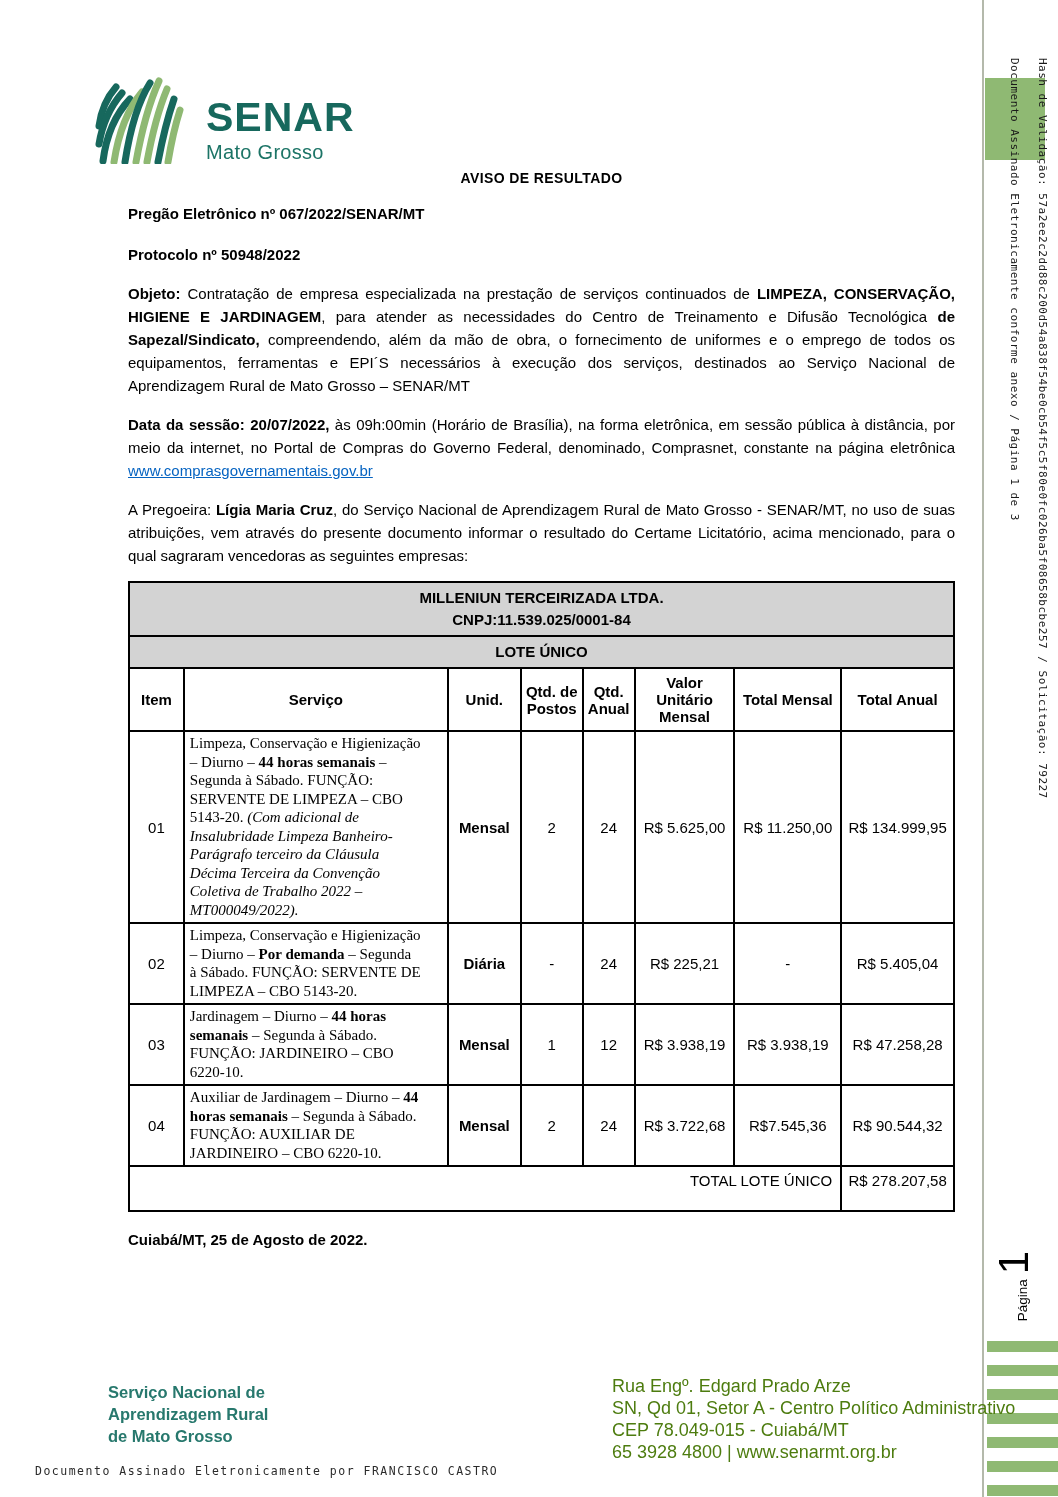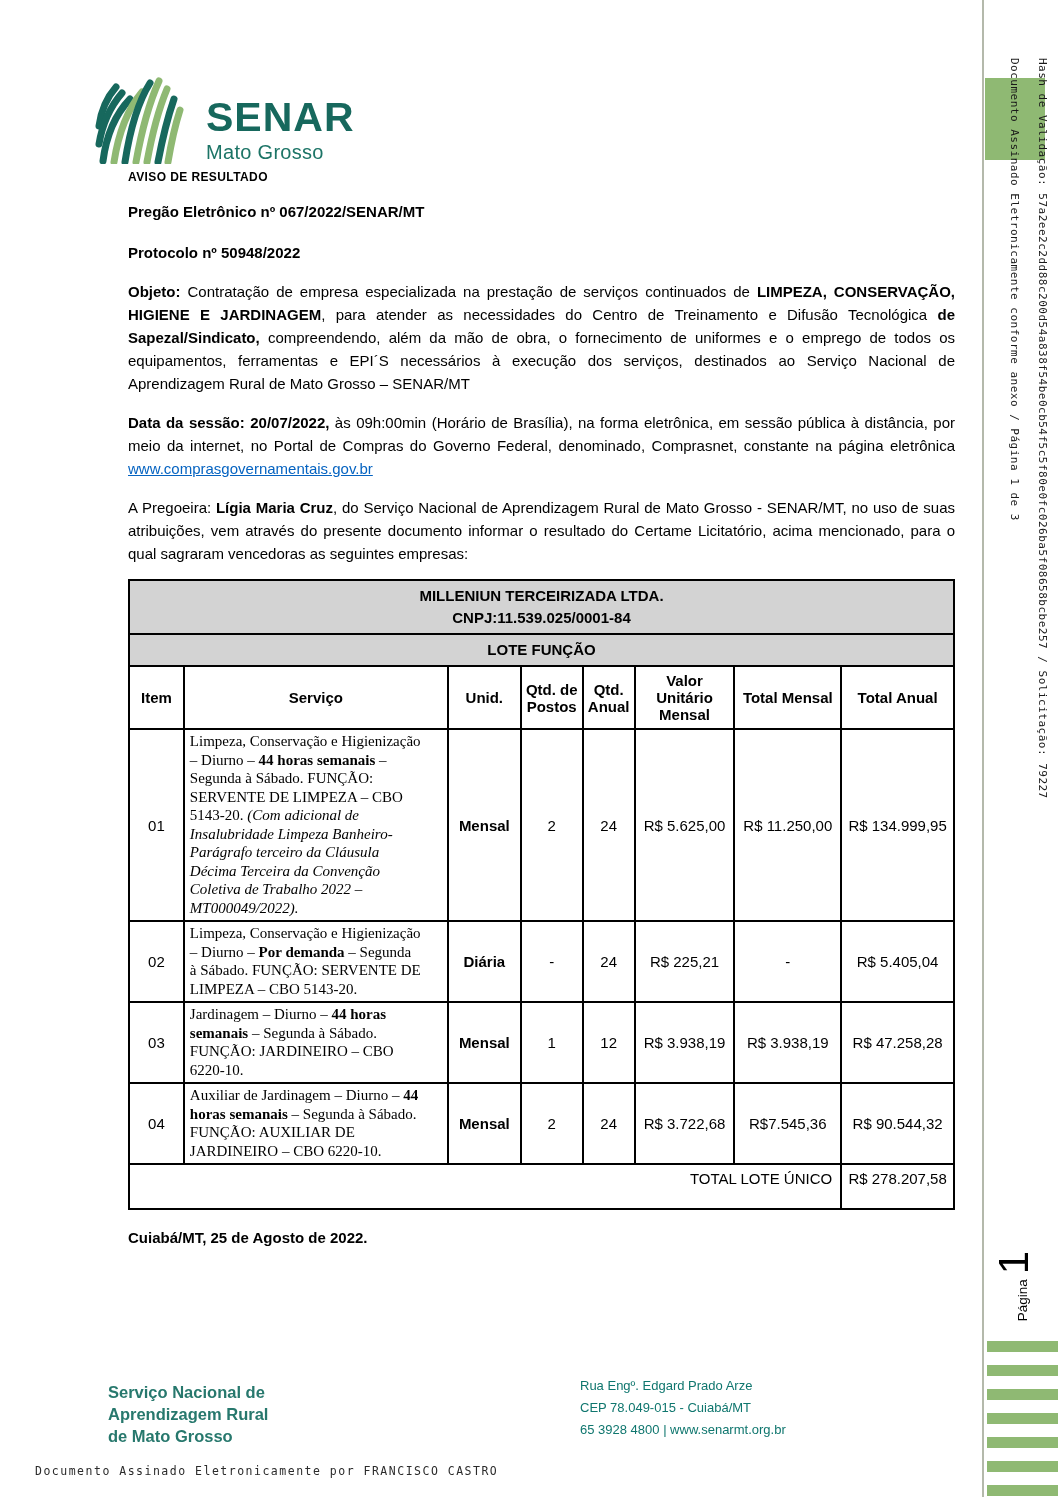--- a/index.html
+++ b/index.html
@@ -7,21 +7,21 @@
         font-family:"Liberation Sans",sans-serif;color:#000;}
 
   
   .logo{position:absolute;left:90px;top:70px;display:flex;align-items:flex-end;gap:14px;}
   .logo svg{width:102px;height:94px;display:block;}
   .logo-text .brand{font-size:41px;font-weight:800;color:#17685d;letter-spacing:1px;line-height:1;}
   .logo-text .region{font-size:20px;color:#1c7466;margin-top:3px;font-weight:400;letter-spacing:.3px;}
 
   
   .content{position:absolute;left:128px;top:170px;width:827px;}
-  .title{margin:0;text-align:left;font-size:12px;font-weight:bold;letter-spacing:.4px;}
+  .title{margin:0;text-align:center;font-size:14px;font-weight:bold;letter-spacing:.4px;}
   .content p{margin:16px 0 0;font-size:15px;line-height:23px;text-align:justify;}
   p.h1{font-weight:bold;}
   p.h2{margin-top:18px;font-weight:bold;}
   .b{font-weight:bold;}
   .i{font-style:italic;}
   a.doclink{color:#0563c1;text-decoration:underline;cursor:pointer;}
 
   
   table.results{width:100%;border-collapse:collapse;margin-top:14px;border:2px solid #000;}
   table.results th,table.results td{border:2px solid #000;}
@@ -33,21 +33,21 @@
          vertical-align:top;padding:2px 26px 3px 5px;}
   tfoot td{font-weight:normal;font-size:15px;vertical-align:top;height:38px;}
   td.total-label{text-align:right;padding:5px 8px 0 0;}
   td.total-value{text-align:center;padding:5px 2px 0;}
 
   .dateline{margin-top:32px;text-align:right;font-weight:bold;font-size:16.5px;}
 
   
   .footer-org{position:absolute;left:108px;top:1381px;color:#27786d;font-weight:bold;
               font-size:16.5px;line-height:22px;}
-  .footer-addr{position:absolute;left:580px;top:1375px;color:#0f766e;font-size:13px;line-height:22px;}
+  .footer-addr{position:absolute;left:612px;top:1375px;color:#4d7c0f;font-size:18px;line-height:22px;}
   .signature{position:absolute;left:35px;top:1464px;font-family:"DejaVu Sans Mono",monospace;
              font-size:11.5px;letter-spacing:1.5px;color:#2b2b2b;white-space:nowrap;}
 
   
   .side-line{position:absolute;left:982px;top:0;width:2px;height:1497px;background:#b4b9ab;}
   .side-green-block{position:absolute;left:985px;top:78px;width:60px;height:82px;background:#8fb973;}
   .side-text{position:absolute;top:58px;writing-mode:vertical-rl;white-space:nowrap;
              font-family:"DejaVu Sans Mono",monospace;font-size:11px;letter-spacing:.5px;color:#1a1a1a;}
   .side-hash{left:1036px;}
   .side-doc{left:1008px;}
@@ -117,21 +117,21 @@
           <col style="width:113px">
       </colgroup>
       <thead>
         <tr>
           <th class="band" colspan="8">
             <div>MILLENIUN TERCEIRIZADA LTDA.</div>
             <div>CNPJ:11.539.025/0001-84</div>
           </th>
         </tr>
         <tr>
-          <th class="band" colspan="8">LOTE FUNÇÃO</th>
+          <th class="band" colspan="8">LOTE ÚNICO</th>
         </tr>
         <tr>
           <th class="colhead">Item</th>
           <th class="colhead">Serviço</th>
           <th class="colhead">Unid.</th>
           <th class="colhead">Qtd. de Postos</th>
           <th class="colhead">Qtd. Anual</th>
           <th class="colhead">Valor Unitário Mensal</th>
           <th class="colhead">Total Mensal</th>
           <th class="colhead">Total Anual</th>
@@ -190,18 +190,19 @@
     <p class="dateline">Cuiabá/MT, 25 de Agosto de 2022.</p>
   </main>
 
   <div class="footer-org">
     <div>Serviço Nacional de</div>
     <div>Aprendizagem Rural</div>
     <div>de Mato Grosso</div>
   </div>
   <div class="footer-addr">
     <div>Rua Engº. Edgard Prado Arze</div>
+    <div>SN, Qd 01, Setor A - Centro Político Administrativo</div>
     <div>CEP 78.049-015 - Cuiabá/MT</div>
     <div>65 3928 4800 | www.senarmt.org.br</div>
   </div>
   <div class="signature">Documento Assinado Eletronicamente por FRANCISCO CASTRO</div>
 
 </div>
 
 </body></html>

